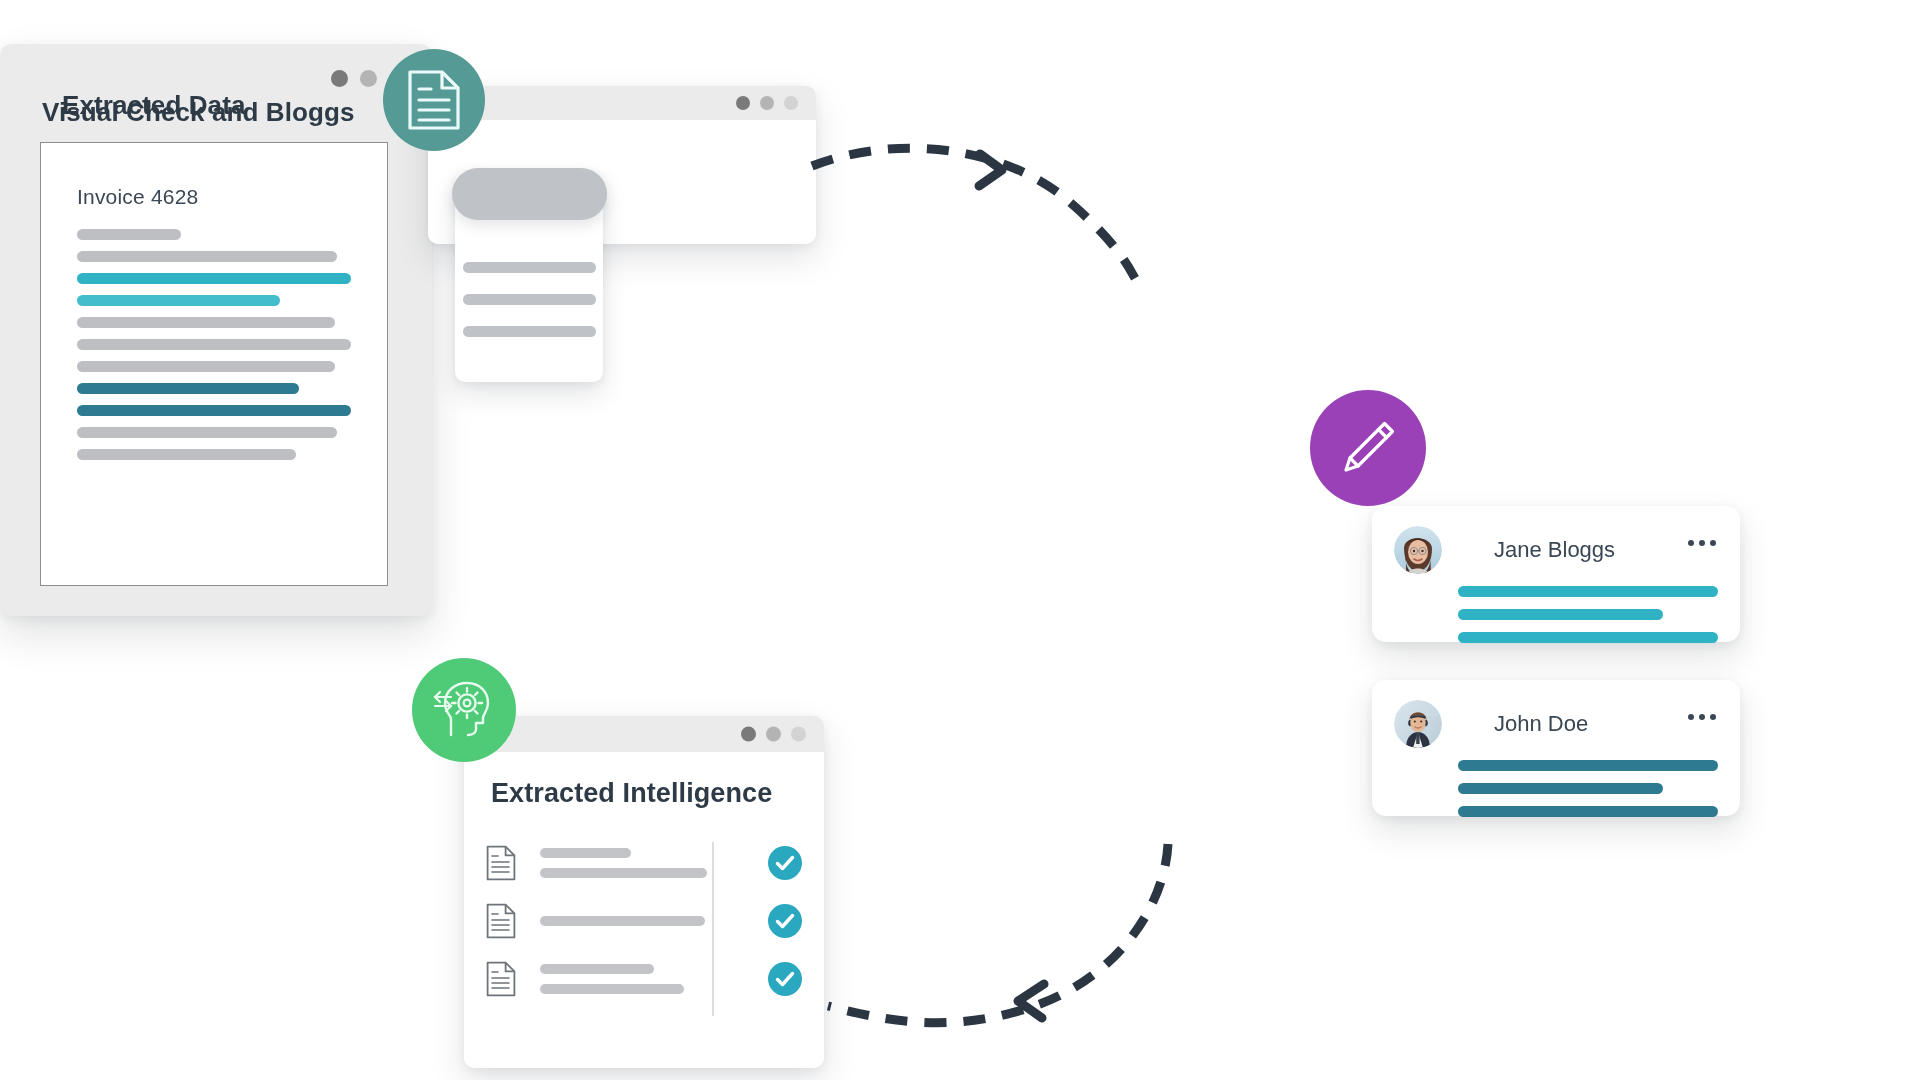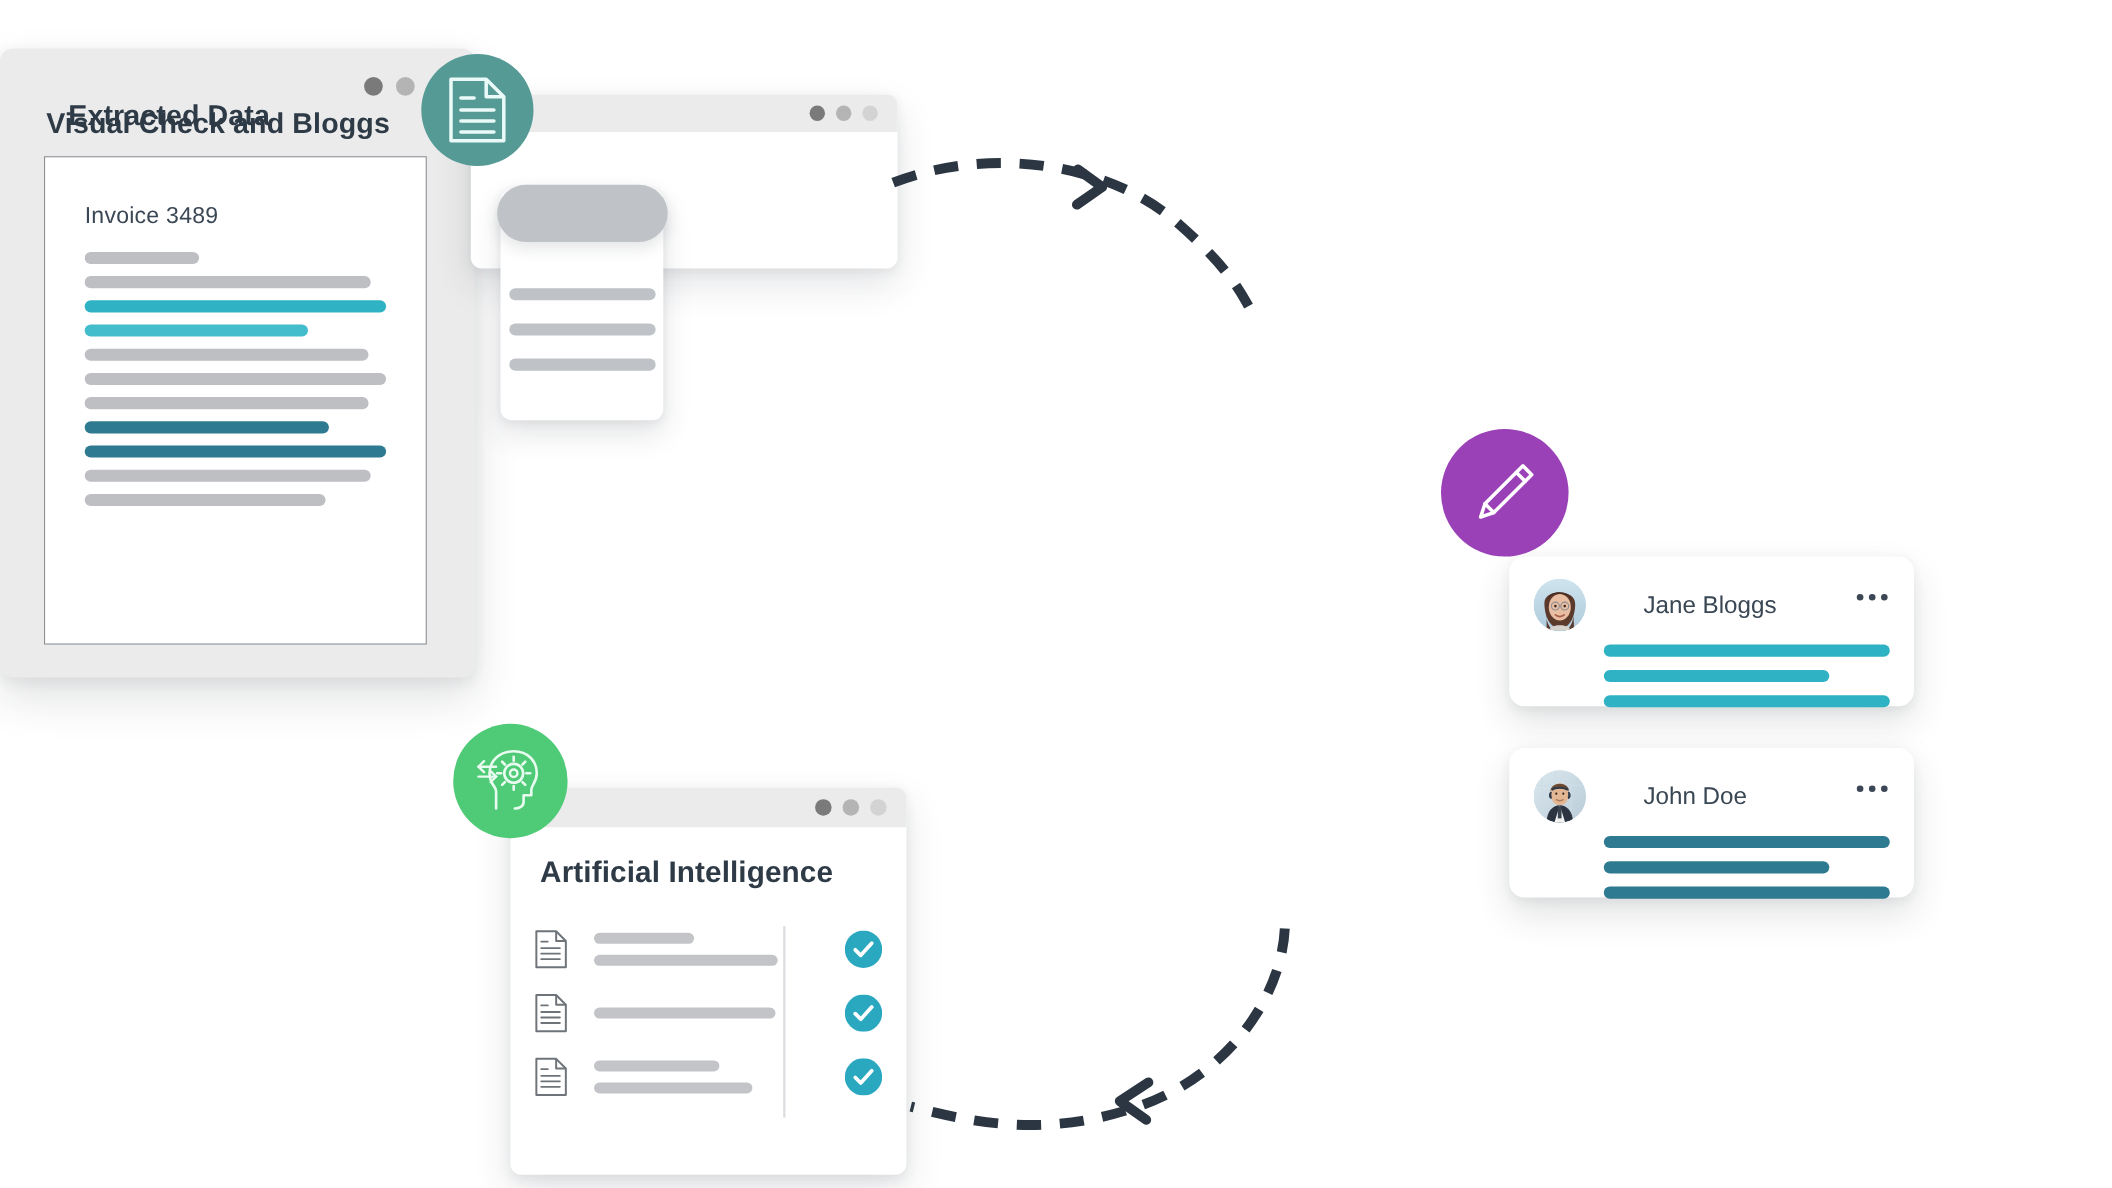--- a/index.html
+++ b/index.html
@@ -321,21 +321,21 @@
 
   <div class="win" id="ai-window">
     <div class="win-bar">
       <div class="dots">
         <span class="dot d1"></span>
         <span class="dot d2"></span>
         <span class="dot d3"></span>
       </div>
     </div>
 
-    <div class="win-title" id="ai-title">Artificial Intelligence</div>
+    <div class="win-title" id="ai-title">Extracted Intelligence</div>
 
     <div id="ai-divider"></div>
 
     <div id="ai-rows">
 
       <div class="ai-row">
         <span class="ai-doc-icon">
           <svg width="30" height="36" viewBox="0 0 30 36">
             <path d="M1.6 1.6 h18 l8.8 8.8 v24 H1.6 Z" fill="#ffffff" stroke="#6e7479" stroke-width="1.8" stroke-linejoin="round"></path>
             <path d="M19.6 1.6 v8.8 h8.8" fill="none" stroke="#6e7479" stroke-width="1.8" stroke-linejoin="round"></path>
@@ -435,21 +435,21 @@
       <div class="dots">
         <span class="dot d1"></span>
         <span class="dot d2"></span>
         <span class="dot d3"></span>
       </div>
     </div>
 
     <div class="win-title" id="visual-title">Visual Check and Bloggs</div>
 
     <div id="visual-doc">
-      <div id="invoice-label">Invoice 3489</div>
+      <div id="invoice-label">Invoice 4628</div>
       <div id="doc-lines">
         <div class="doc-line" style="width:38%;background:#bdbfc3;"></div>
         <div class="doc-line" style="width:95%;background:#bdbfc3;"></div>
         <div class="doc-line" style="width:100%;background:#2fb3c4;"></div>
         <div class="doc-line" style="width:74%;background:#43bccb;"></div>
         <div class="doc-line" style="width:94%;background:#bdbfc3;"></div>
         <div class="doc-line" style="width:100%;background:#bdbfc3;"></div>
         <div class="doc-line" style="width:94%;background:#bdbfc3;"></div>
         <div class="doc-line" style="width:81%;background:#2e7b91;"></div>
         <div class="doc-line" style="width:100%;background:#2e7b91;"></div>

